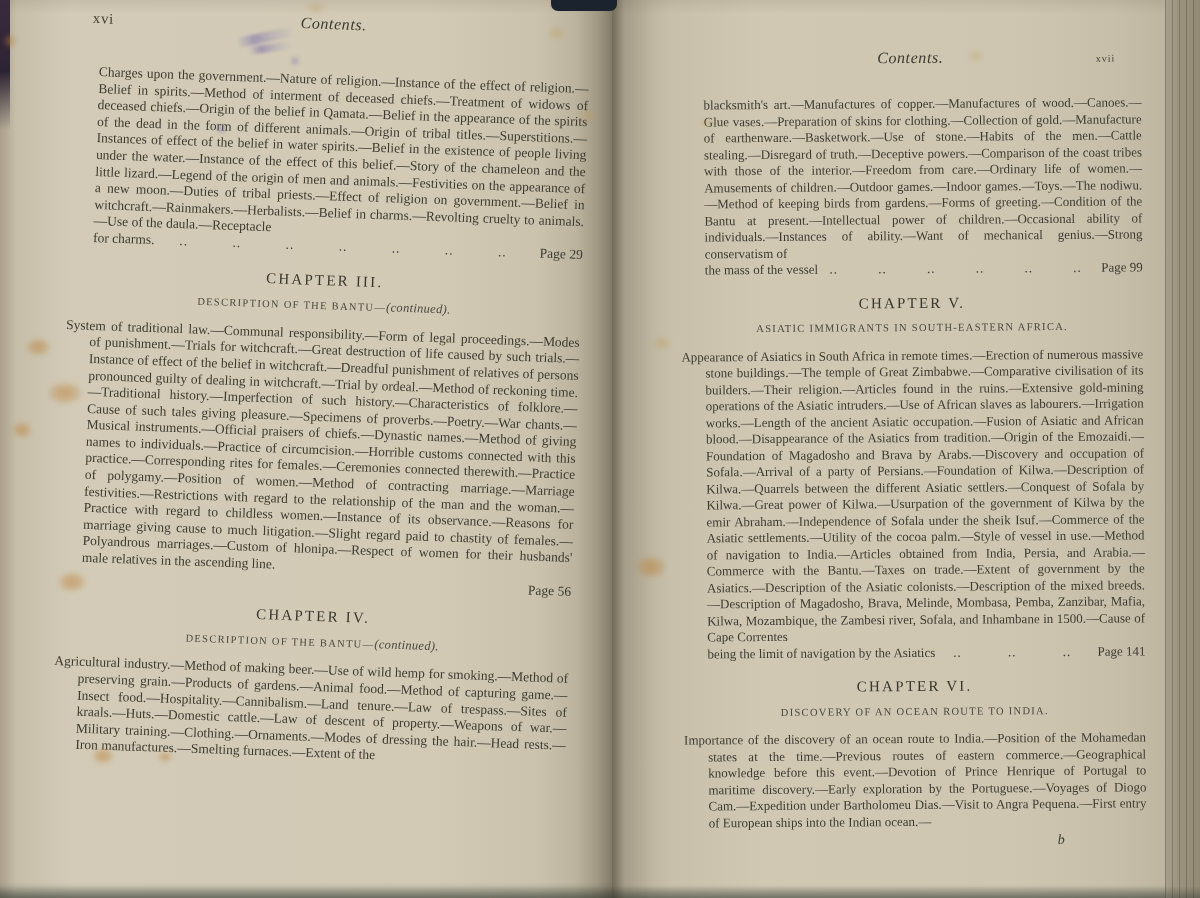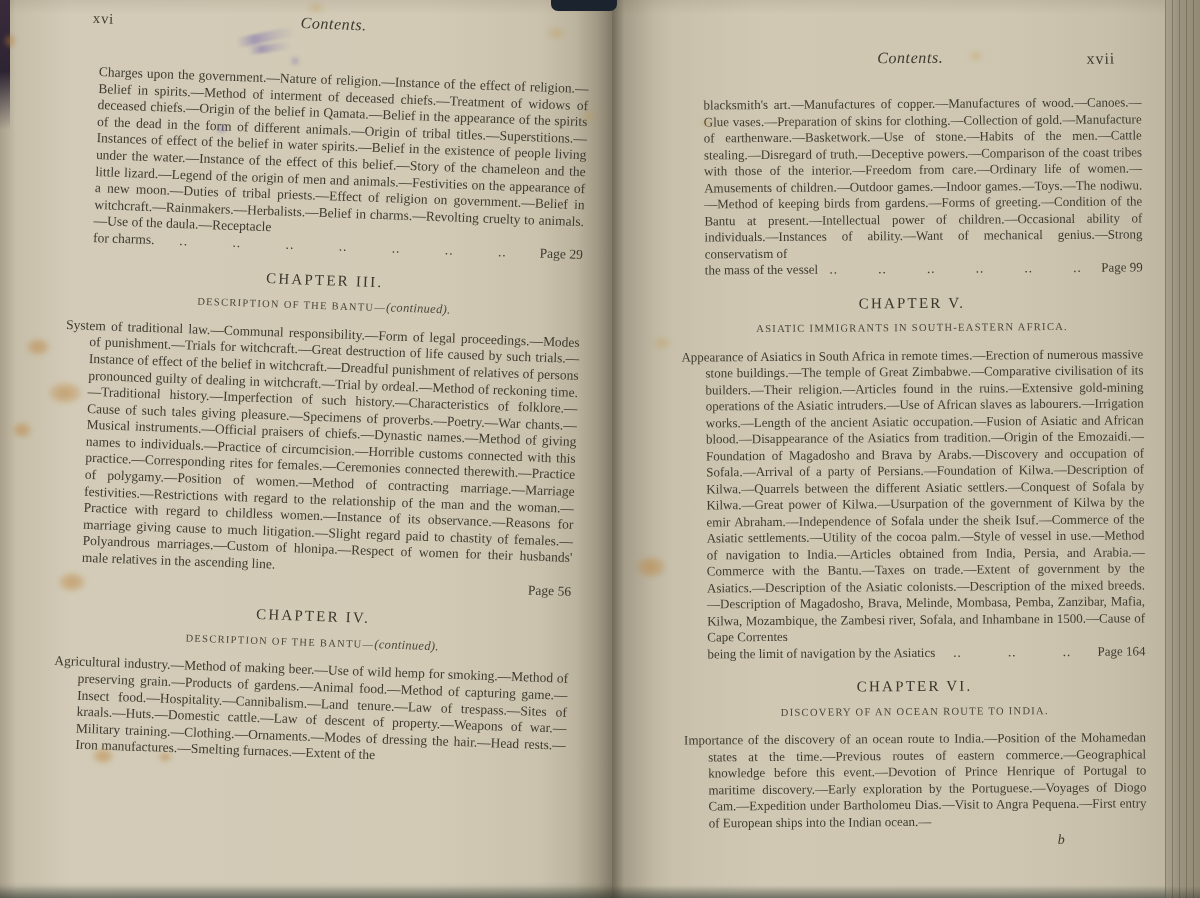--- a/index.html
+++ b/index.html
@@ -45,21 +45,21 @@
     position:absolute; bottom:0; left:0; width:1200px; height:12px; z-index:3; pointer-events:none;
     background:linear-gradient(0deg, rgba(25,34,28,0.38) 0, rgba(25,34,28,0) 100%);
   }
 
   .content { position:absolute; z-index:4; color:#3e3a30; text-align:justify; }
   #left-content  { left:62px;  top:16px; width:514px; font-size:13.5px; line-height:16.6px; transform:rotate(2deg); transform-origin:257px 430px; }
   #right-content { left:682px; top:50px; width:462px; font-size:13px;  line-height:16.5px; transform:rotate(-0.4deg); }
 
   .runhead { position:relative; height:24px; }
   .folio-left  { position:absolute; left:16px; top:2px; font-size:14.5px; letter-spacing:1px; }
-  .folio-right { position:absolute; right:26px; top:2px; font-size:16px; letter-spacing:1px; }
+  .folio-right { position:absolute; right:26px; top:2px; font-size:10px; letter-spacing:1px; }
   .rh-title { position:absolute; left:0; right:0; top:0; text-align:center; font-style:italic; font-size:16px; letter-spacing:0.6px; }
 
   .cont-para { margin:32px 0 0 24px; }
   #right-content .cont-para { margin-top:22px; }
 
   .chap-head { text-align:center; margin-top:17px; font-size:15px; letter-spacing:2.2px; color:#3a362c; }
   .chap-sub  { text-align:center; margin-top:9px; font-size:10.5px; letter-spacing:1.3px; color:#4a463a; }
   .chap-sub .cont-ital { font-style:italic; font-size:12.5px; letter-spacing:0.3px; }
   .chap-body { margin-top:11px; padding-left:24px; text-indent:-24px; }
 
@@ -134,21 +134,21 @@
     <span class="dots dots-mid">.. .. .. .. .. ..</span>
     <span class="pg">Page 99</span>
   </div>
 
   <div class="chap-head">CHAPTER V.</div>
   <div class="chap-sub">ASIATIC IMMIGRANTS IN SOUTH-EASTERN AFRICA.</div>
   <div class="chap-body">Appearance of Asiatics in South Africa in remote times.—Erection of numerous massive stone buildings.—The temple of Great Zimbabwe.—Comparative civilisation of its builders.—Their religion.—Articles found in the ruins.—Extensive gold-mining operations of the Asiatic intruders.—Use of African slaves as labourers.—Irrigation works.—Length of the ancient Asiatic occupation.—Fusion of Asiatic and African blood.—Disappearance of the Asiatics from tradition.—Origin of the Emozaidi.—Foundation of Magadosho and Brava by Arabs.—Discovery and occupation of Sofala.—Arrival of a party of Persians.—Foundation of Kilwa.—Description of Kilwa.—Quarrels between the different Asiatic settlers.—Conquest of Sofala by Kilwa.—Great power of Kilwa.—Usurpation of the government of Kilwa by the emir Abraham.—Independence of Sofala under the sheik Isuf.—Commerce of the Asiatic settlements.—Utility of the cocoa palm.—Style of vessel in use.—Method of navigation to India.—Articles obtained from India, Persia, and Arabia.—Commerce with the Bantu.—Taxes on trade.—Extent of government by the Asiatics.—Description of the Asiatic colonists.—Description of the mixed breeds.—Description of Magadosho, Brava, Melinde, Mombasa, Pemba, Zanzibar, Mafia, Kilwa, Mozambique, the Zambesi river, Sofala, and Inhambane in 1500.—Cause of Cape Correntes</div>
   <div class="pageline">
     <span class="lead">being the limit of navigation by the Asiatics</span>
     <span class="dots dots-narrow">.. .. ..</span>
-    <span class="pg">Page 164</span>
+    <span class="pg">Page 141</span>
   </div>
 
   <div class="chap-head">CHAPTER VI.</div>
   <div class="chap-sub">DISCOVERY OF AN OCEAN ROUTE TO INDIA.</div>
   <div class="chap-body">Importance of the discovery of an ocean route to India.—Position of the Mohamedan states at the time.—Previous routes of eastern commerce.—Geographical knowledge before this event.—Devotion of Prince Henrique of Portugal to maritime discovery.—Early exploration by the Portuguese.—Voyages of Diogo Cam.—Expedition under Bartholomeu Dias.—Visit to Angra Pequena.—First entry of European ships into the Indian ocean.—</div>
   <div class="sig-line">b</div>
 </div>
 
 <div>
   <div class="stain fox" style="left:26px;  top:338px; width:24px; height:18px;"></div>

